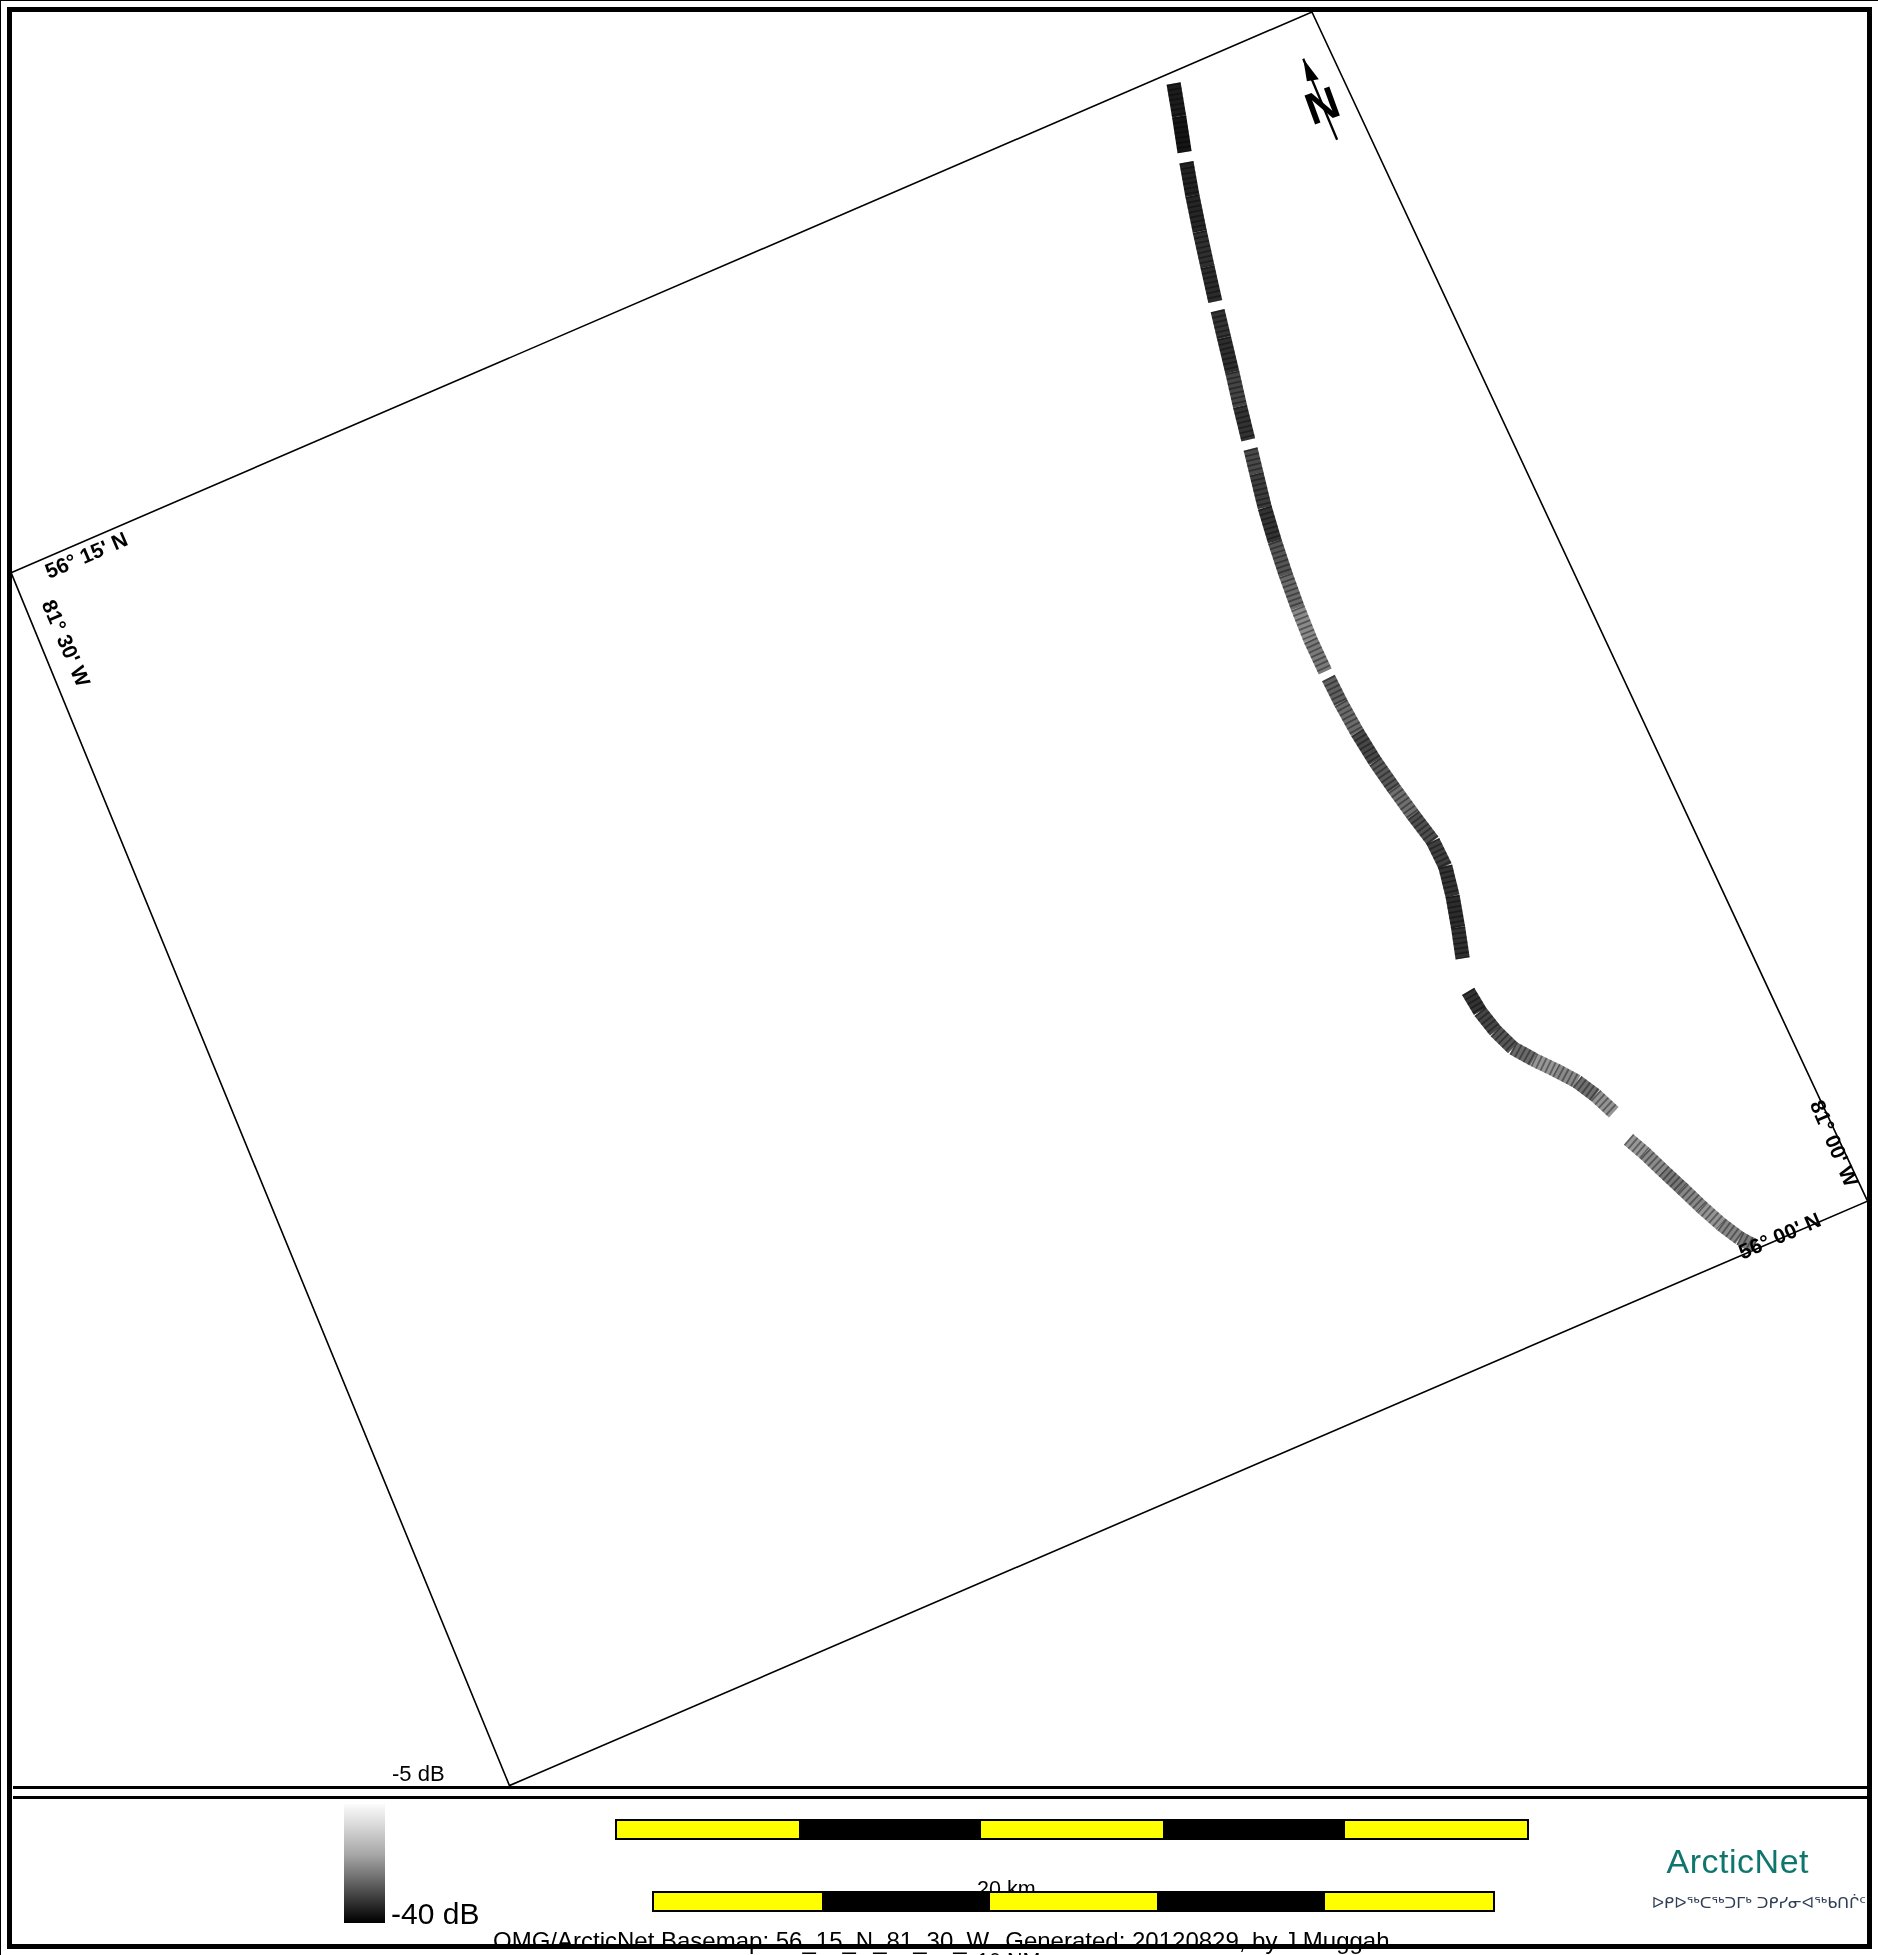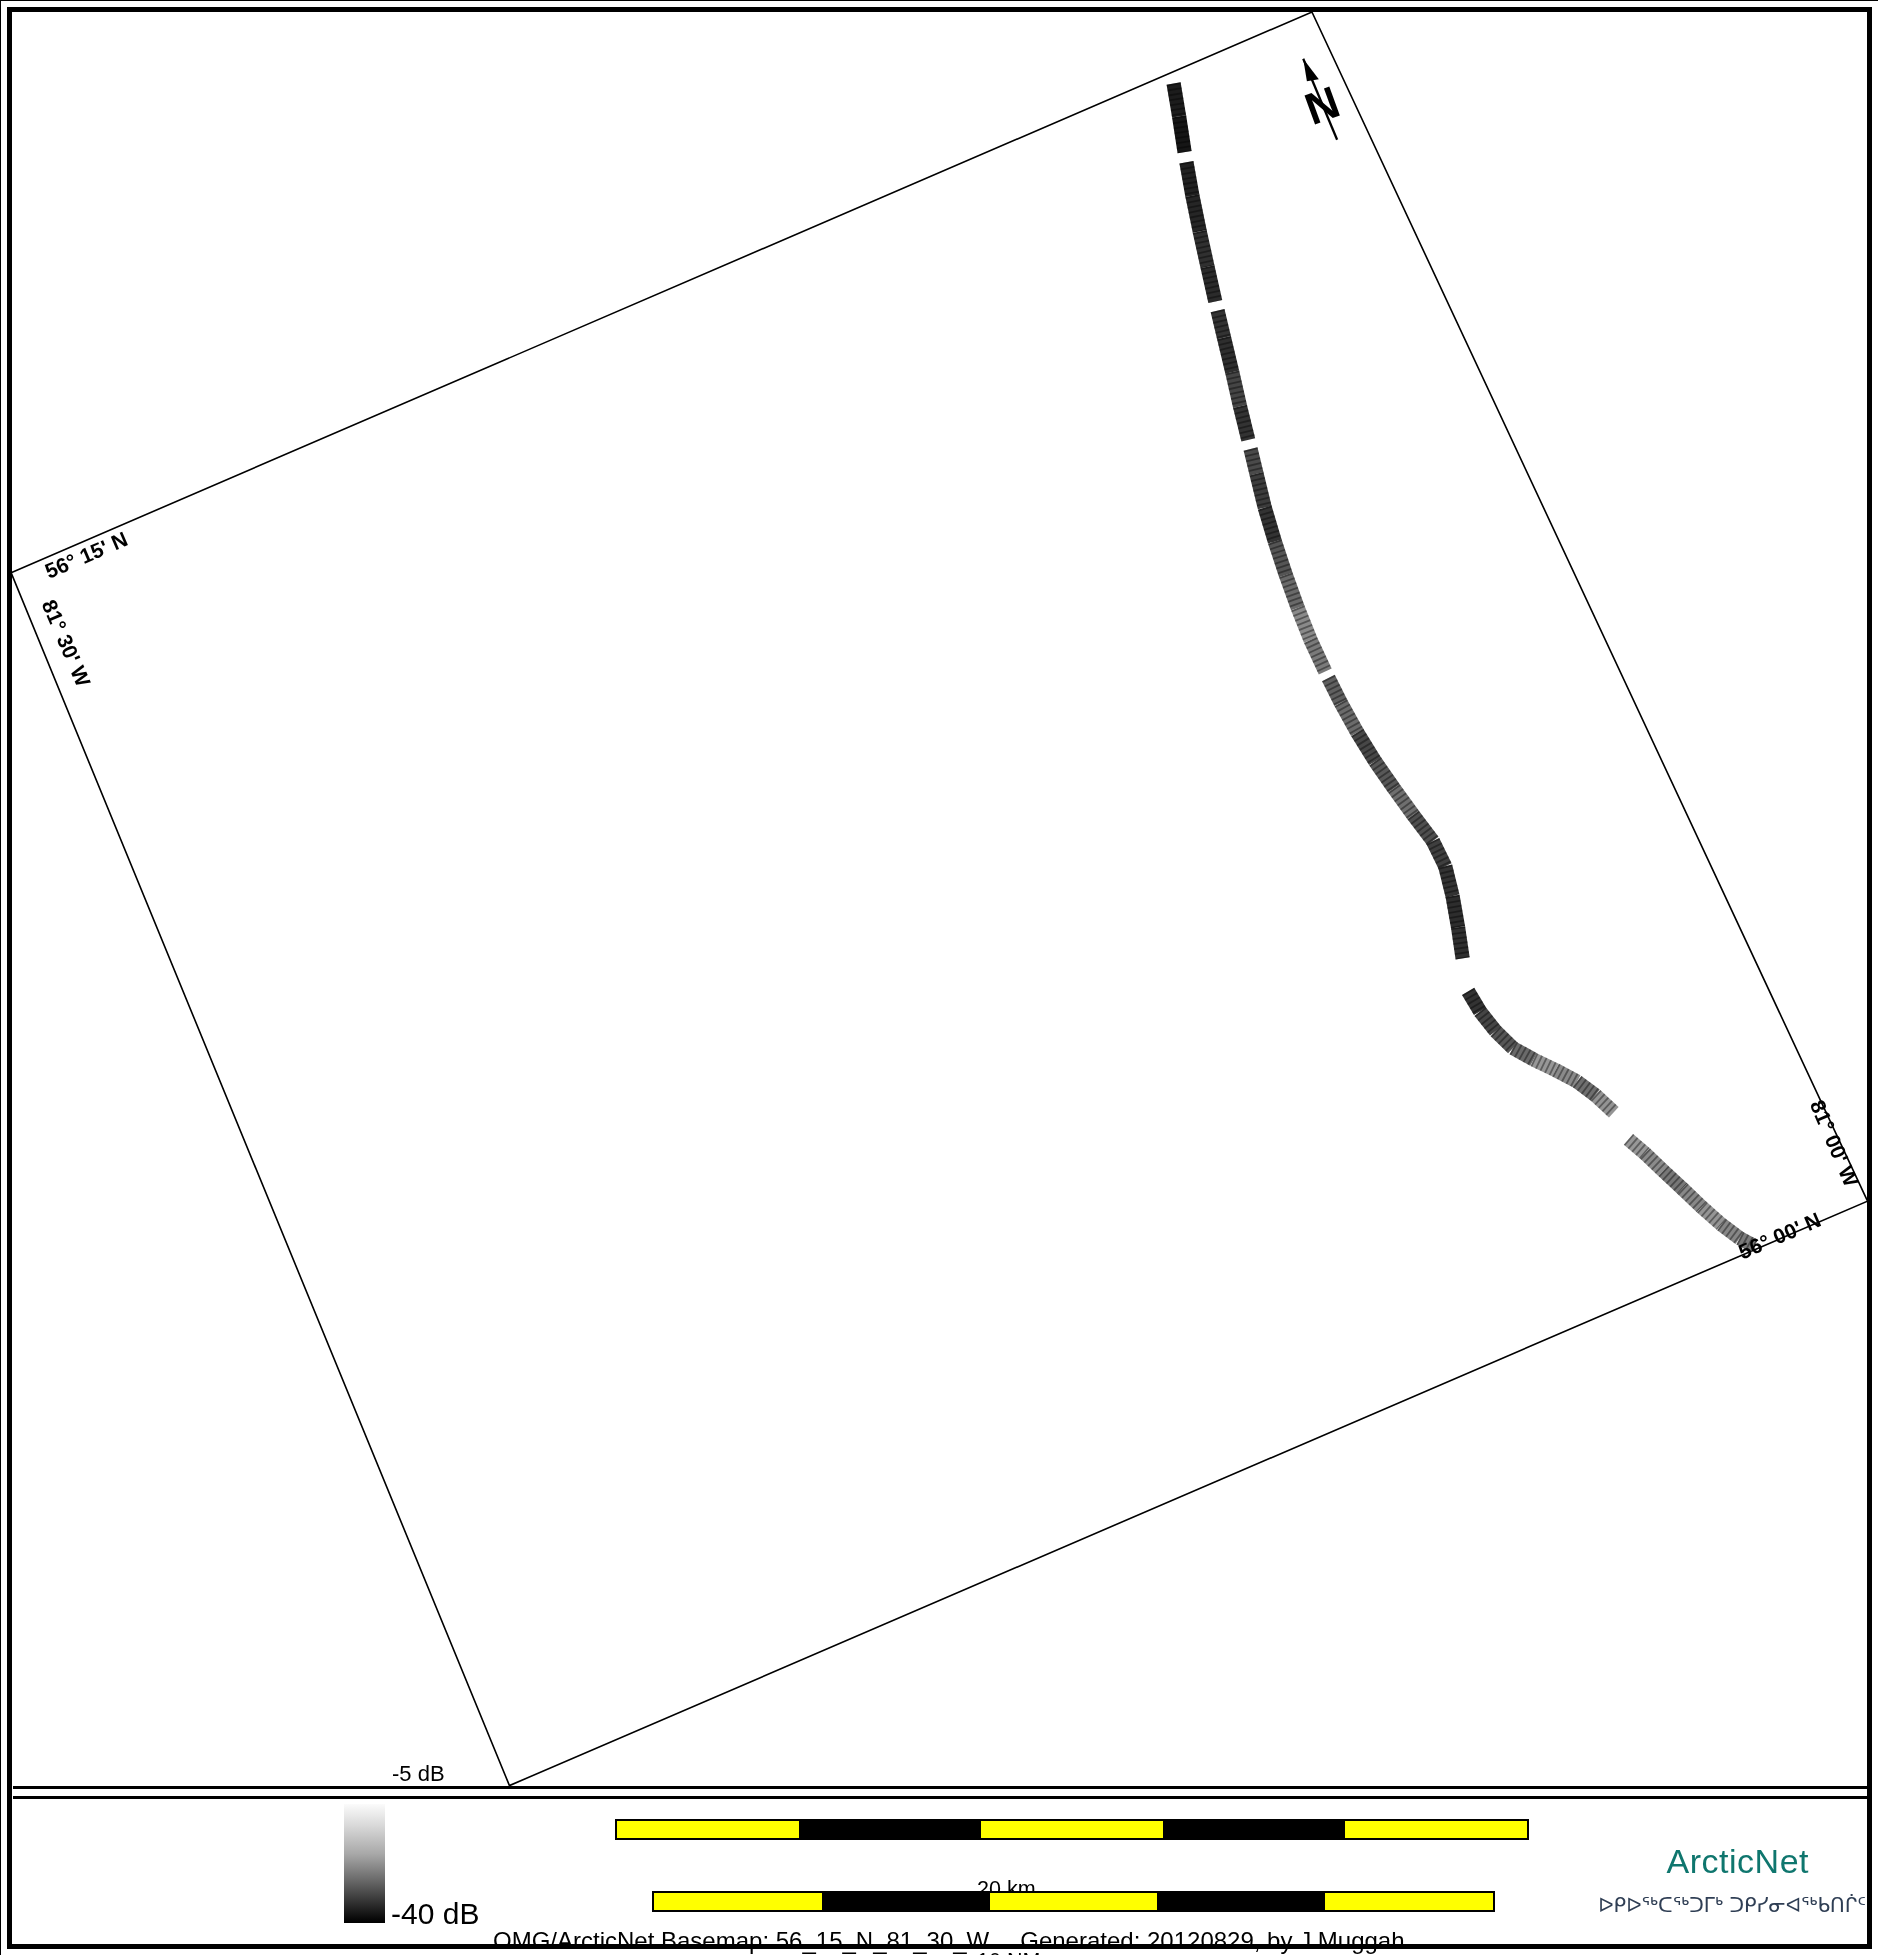--- a/index.html
+++ b/index.html
@@ -41,27 +41,27 @@
   .scalebar{position:absolute;height:20.6px;border:2.3px solid #000;box-sizing:border-box;display:flex;}
   .scalebar .seg{flex:1 1 0;height:100%;}
   .bar-km{left:614px;top:1818px;width:914px;}
   .bar-nm{left:651px;top:1890px;width:843px;}
   .bar-label{position:absolute;width:192px;text-align:left;font-size:21.5px;color:#000;margin-top:32px;}
   .lbl-km{left:976px;top:1844px;}
   .lbl-nm{left:976px;top:1916px;}
 
   
   .caption{position:absolute;left:492px;top:1926px;font-size:24px;color:#000;white-space:nowrap;}
-  .caption .cap-right{margin-left:31px;}
+  .caption .cap-right{margin-left:16px;}
 
   
   .arcticnet-name{position:absolute;left:1558px;top:1841px;width:250px;text-align:right;
     font-size:34px;letter-spacing:0.5px;color:#0f766e;}
   .arcticnet-inuk{position:absolute;left:1590px;top:1892px;width:275px;text-align:right;
-    font-size:20px;color:#2f3e54;font-family:"DejaVu Sans",sans-serif;}
+    font-size:16px;color:#2f3e54;font-family:"DejaVu Sans",sans-serif;}
 </style>
 </head>
 <body>
 
 <div class="page">
 
   <svg id="map-svg" viewBox="0 0 4100 4268" xmlns="http://www.w3.org/2000/svg">
     <g id="boundary-layer">
         <polygon points="22,1248 2862,24 4075,2620 1110,3896" fill="none" stroke="#000000" stroke-width="3.5"></polygon>
       </g>

